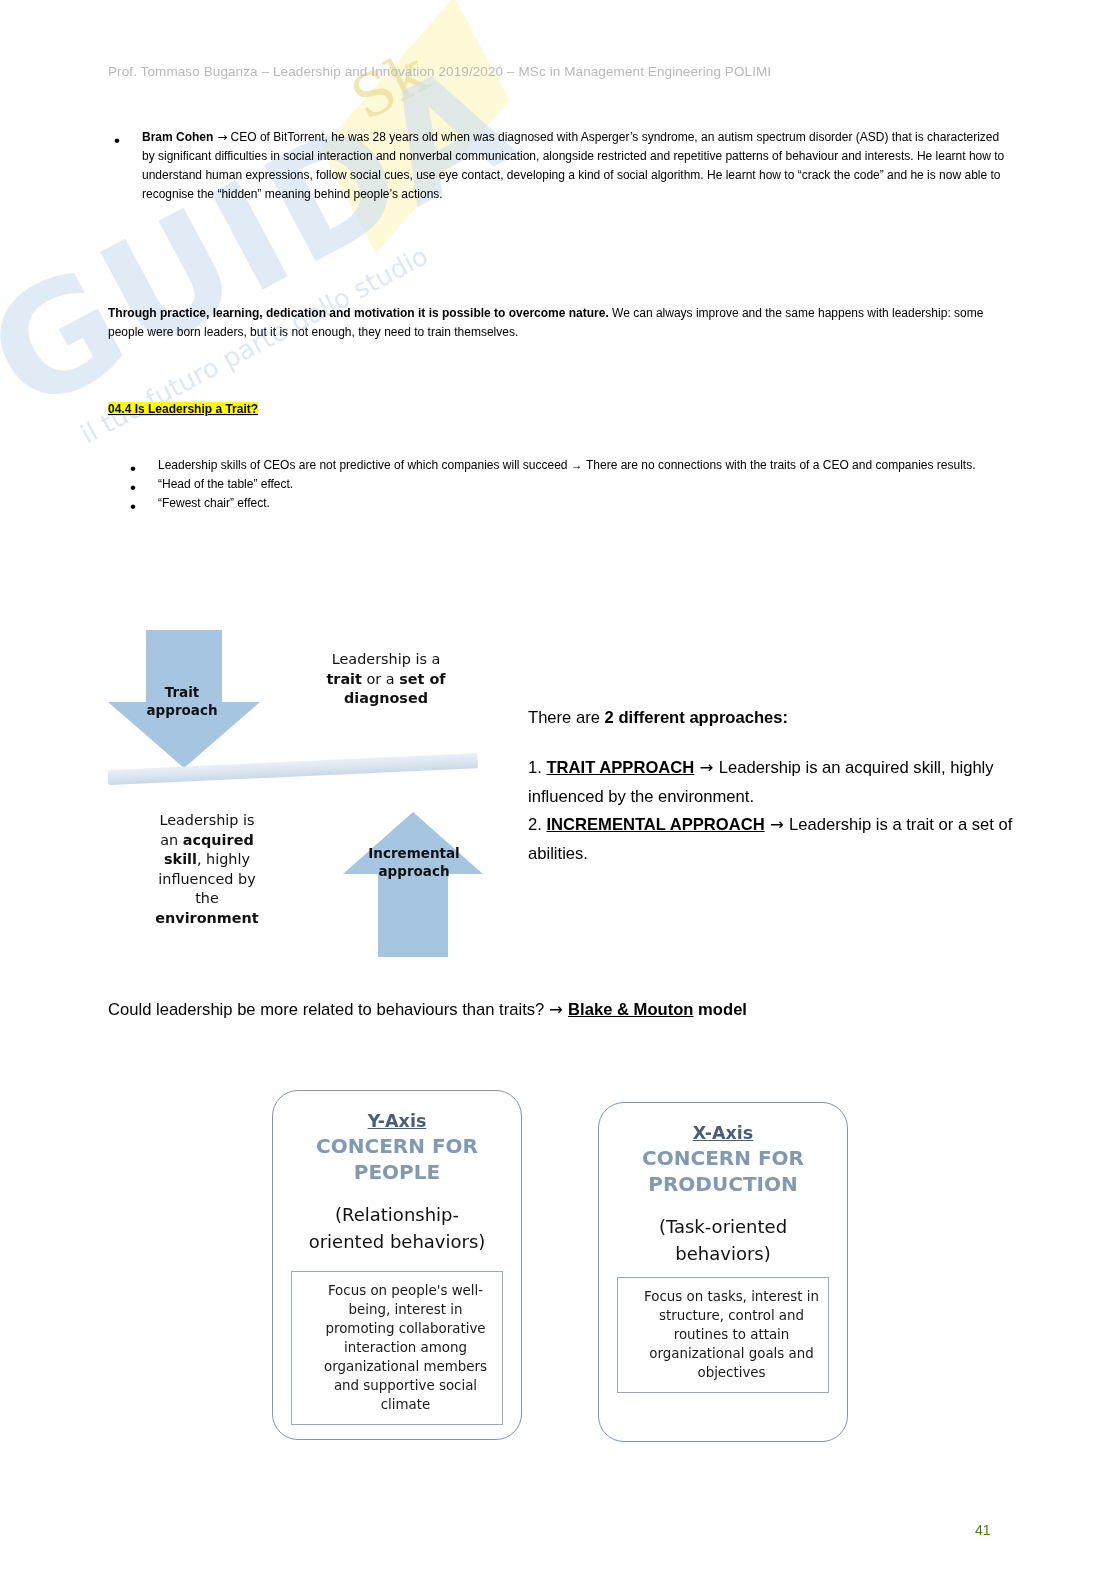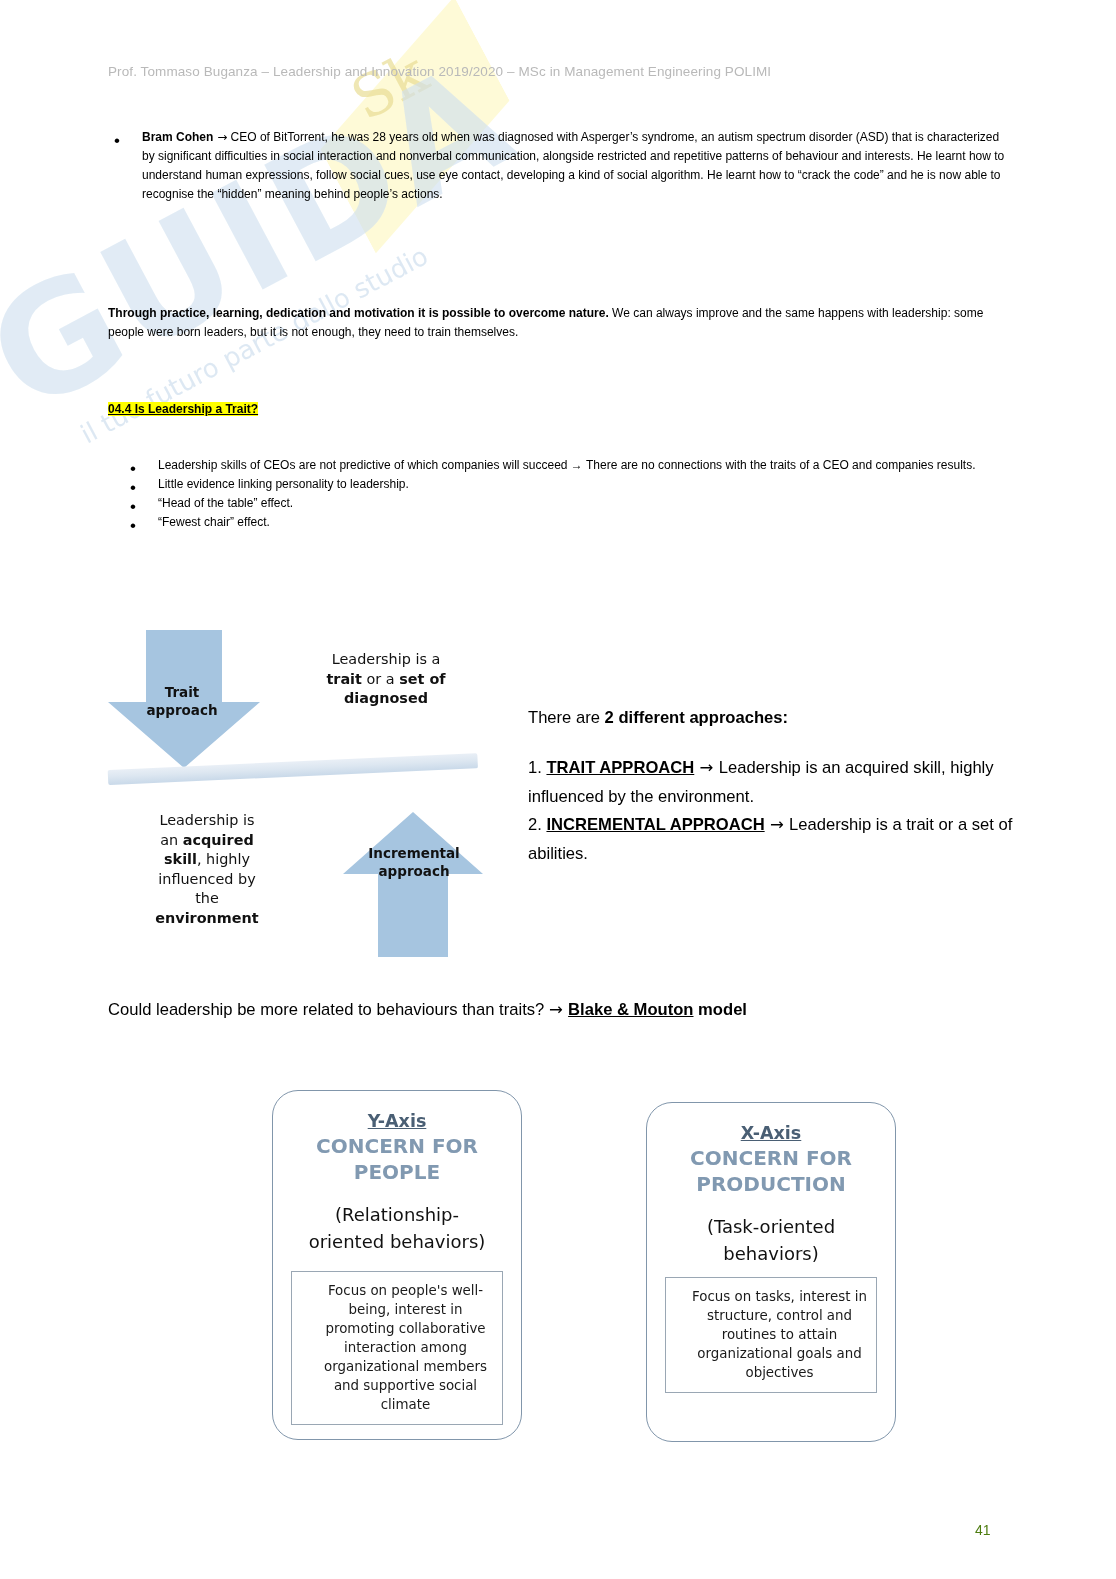--- a/index.html
+++ b/index.html
@@ -211,21 +211,21 @@
     position: absolute;
     top: 0;
     width: 250px;
     height: 350px;
     border: 1.6px solid #8196ab;
     border-radius: 26px;
     background: #ffffff;
     box-sizing: border-box;
   }
   .card-left { left: 0; }
-  .card-right { left: 326px; top: 12px; height: 340px; margin-left: 48px; }
+  .card-right { left: 326px; top: 12px; height: 340px; }
 
   .axis-title {
     font-family: "DejaVu Sans", sans-serif;
     font-weight: bold;
     font-size: 17.5px;
     color: #4a5f74;
     text-align: center;
     text-decoration: underline;
     margin-top: 20px;
   }
@@ -295,21 +295,20 @@
       <b>Through practice, learning, dedication and motivation it is possible to overcome nature.</b><span> We can always improve and the same happens with leadership: some people were born leaders, but it is not enough, they need to train themselves.</span>
     </div>
 
     <div class="para-block" style="left:108px; top:400px;text-decoration:underline;">
       <span class="hl">04.4 Is Leadership a Trait?</span>
     </div>
 
     <div class="para-block" style="left:124px; top:456px; width:870px;">
       <ul class="bullets">
         <li>Leadership skills of CEOs are not predictive of which companies will succeed → There are no connections with the traits of a CEO and companies results.</li>
-        <li>Little evidence linking personality to leadership.</li>
         <li>“Head of the table” effect.</li>
         <li>“Fewest chair” effect.</li>
       </ul>
     </div>
 
     <div class="seesaw">
 
       <svg class="arrow-down" viewBox="0 0 152 138">
         <polygon points="38,0 114,0 114,72 152,72 76,138 0,72 38,72" fill="#a6c5e0"></polygon>
       </svg>

